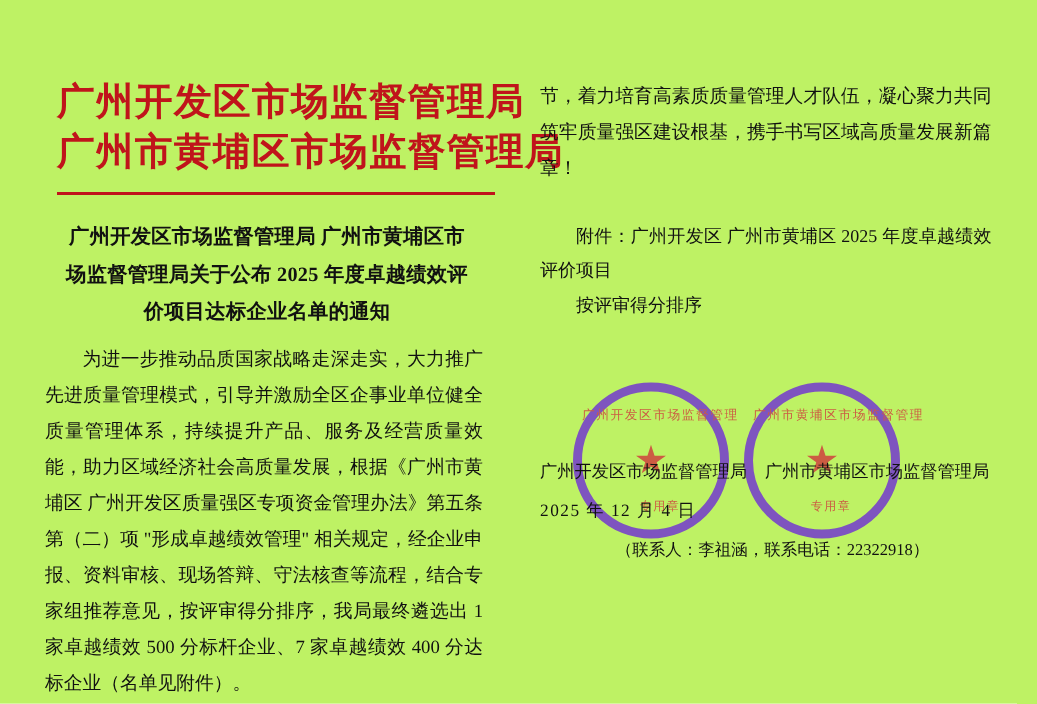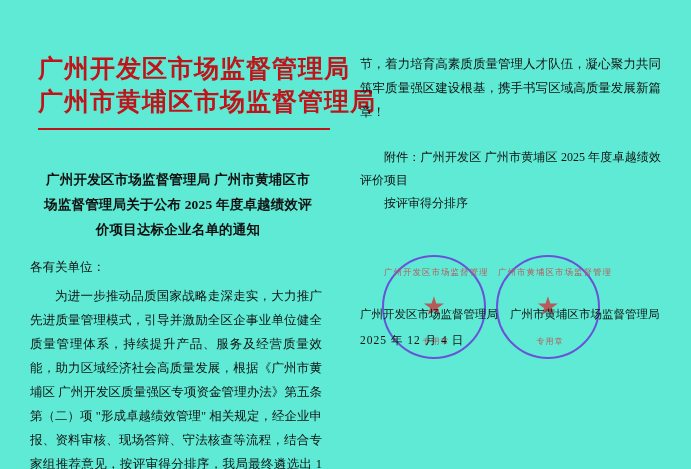--- a/index.html
+++ b/index.html
@@ -11,21 +11,21 @@
     height: 469px;
     background: #ffffff;
     font-family: "Liberation Serif", "DejaVu Serif", serif;
     color: #1a1a1a;
     overflow: hidden;
   }
   .page {
     position: relative;
     width: 691px;
     height: 469px;
-    background: #5eead4;
+    background: #bef264;
   }
   .col-left {
     position: absolute;
     left: 0;
     top: 0;
     width: 352px;
     height: 469px;
     padding: 0;
     box-sizing: border-box;
   }
@@ -53,21 +53,21 @@
     white-space: nowrap;
   }
   .letterhead-rule {
     margin: 10px 22px 0 38px;
     height: 2px;
     background: #c0141b;
   }
 
   
   .doc-title {
-    margin: 38px 40px 0 44px;
+    margin: 16px 40px 0 44px;
     text-align: center;
     font-weight: bold;
     font-size: 13.5px;
     line-height: 1.85;
     color: #111;
     letter-spacing: 0.2px;
   }
 
   
   .salutation {
@@ -112,21 +112,21 @@
   
   .sig-area {
     position: relative;
     margin-top: 40px;
     height: 120px;
   }
   .seal {
     position: absolute;
     width: 104px;
     height: 104px;
-    border: 2px solid #6d28d9;
+    border: 6px solid #6d28d9;
     border-radius: 50%;
     opacity: 0.78;
     box-sizing: border-box;
   }
   .seal-1 { left: 30px; top: 0px; }
   .seal-2 { left: 144px; top: 0px; }
   .seal .seal-star {
     position: absolute;
     left: 50%;
     top: 50%;
@@ -197,21 +197,20 @@
   <div class="col-left">
 
     <div class="letterhead">
       <div class="letterhead-line">广州开发区市场监督管理局</div>
       <div class="letterhead-line">广州市黄埔区市场监督管理局</div>
     </div>
     <div class="letterhead-rule"></div>
 
     <div class="doc-title">广州开发区市场监督管理局  广州市黄埔区市场监督管理局关于公布 2025 年度卓越绩效评价项目达标企业名单的通知</div>
 
-    <div class="salutation">各有关单位：</div>
 
     <div class="body-p">为进一步推动品质国家战略走深走实，大力推广先进质量管理模式，引导并激励全区企事业单位健全质量管理体系，持续提升产品、服务及经营质量效能，助力区域经济社会高质量发展，根据《广州市黄埔区 广州开发区质量强区专项资金管理办法》第五条第（二）项 "形成卓越绩效管理" 相关规定，经企业申报、资料审核、现场答辩、守法核查等流程，结合专家组推荐意见，按评审得分排序，我局最终遴选出 1 家卓越绩效 500 分标杆企业、7 家卓越绩效 400 分达标企业（名单见附件）。</div>
 
   </div>
 
   <div class="col-right">
 
     <div class="rc-top">节，着力培育高素质质量管理人才队伍，凝心聚力共同筑牢质量强区建设根基，携手书写区域高质量发展新篇章！</div>
 
     <div class="rc-attach">
@@ -233,15 +232,16 @@
         <span class="seal-text-bottom">专用章</span>
       </div>
 
       <div class="sig-names">
         <span>广州开发区市场监督管理局</span>
         <span>广州市黄埔区市场监督管理局</span>
       </div>
 
       <div class="sig-date">2025 年 12 月 4 日</div>
 
+      <div class="sig-contact">（联系人：李祖涵，联系电话：22322918）</div>
     </div>
   </div>
 </div>
 
 </body></html>

